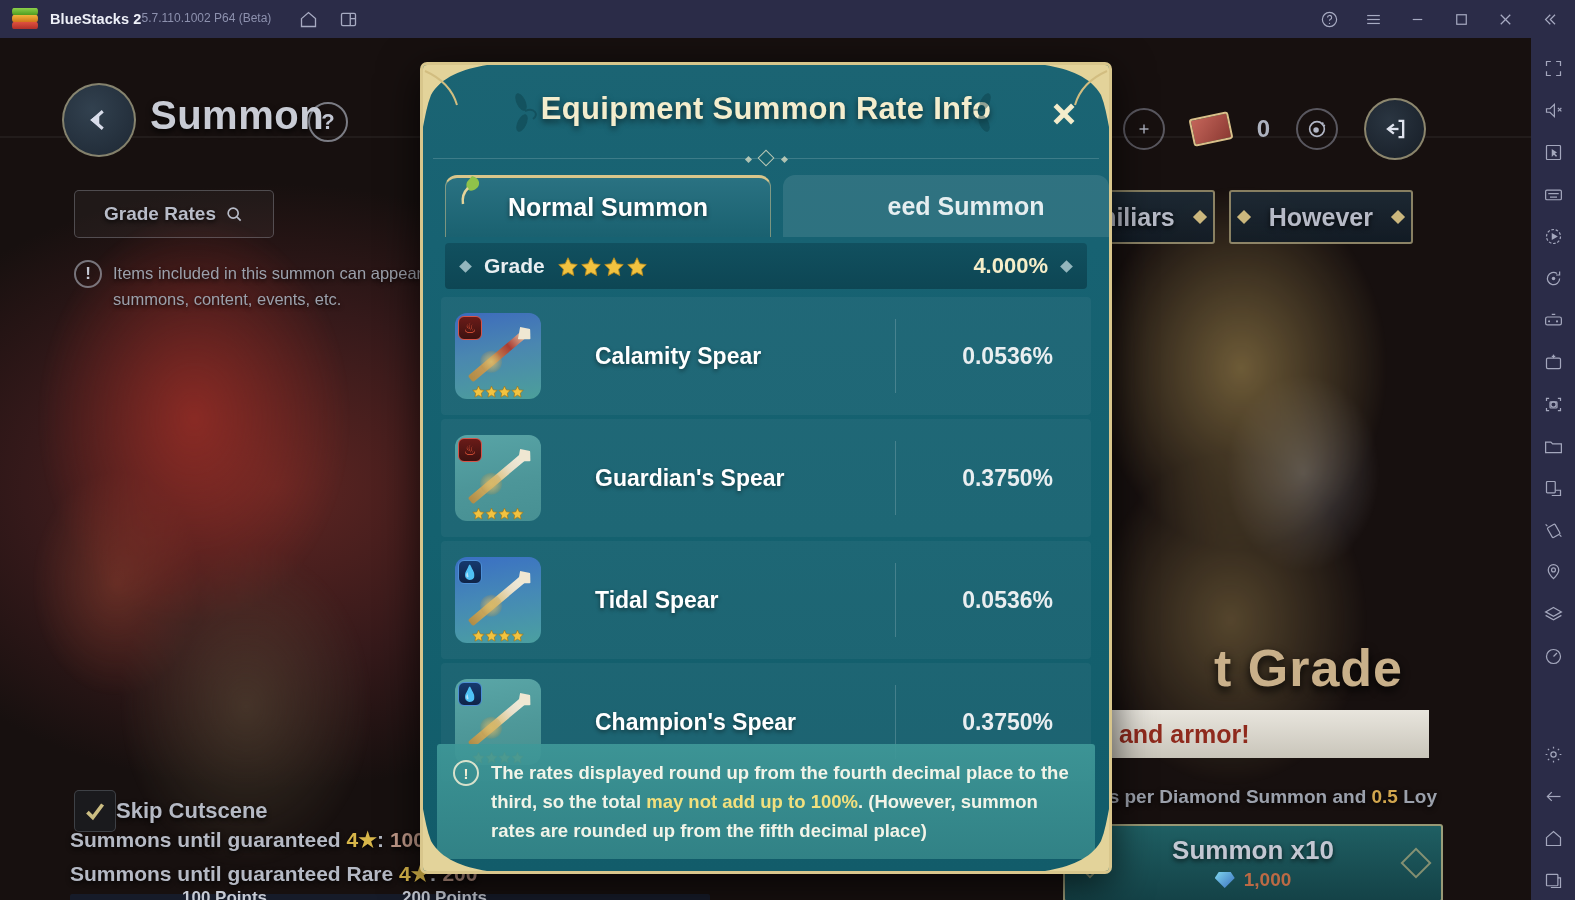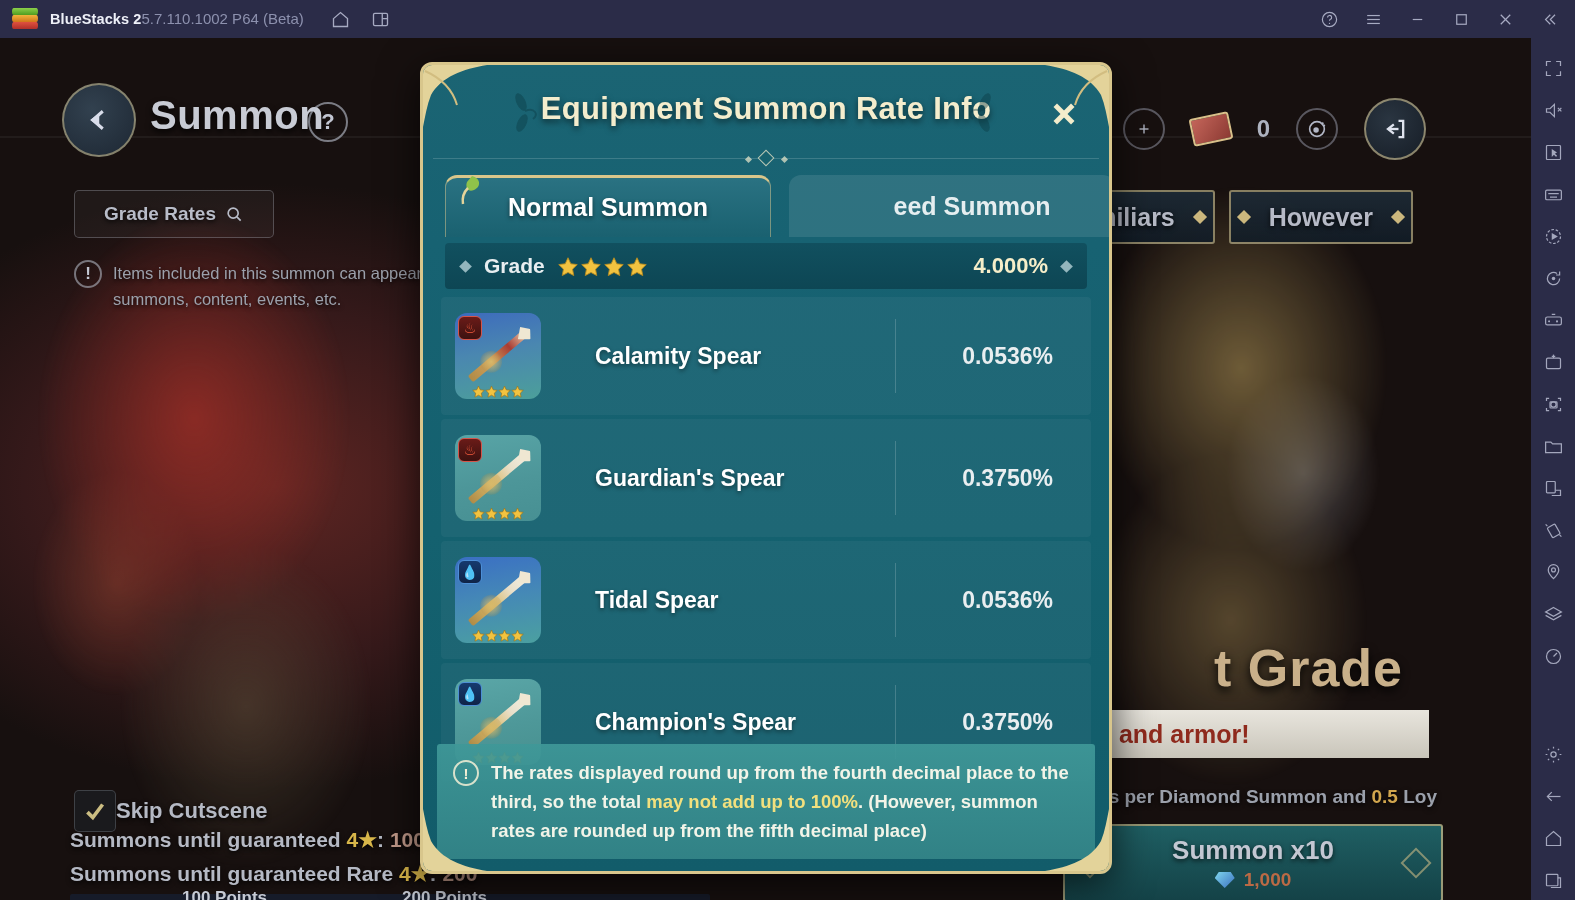--- a/index.html
+++ b/index.html
@@ -15,21 +15,21 @@
     position:absolute; top:0; left:0; width:1575px; height:38px;
     background:#2b2c48; display:flex; align-items:center; z-index:50;
   }
   .bs-logo { width:26px; height:22px; margin-left:12px; position:relative; }
   .bs-logo i { position:absolute; left:0; width:26px; height:7px; border-radius:2px/4px; display:block; }
   .bs-logo i:nth-child(1){ top:0; background:linear-gradient(180deg,#8cd04a,#4f9c20); }
   .bs-logo i:nth-child(2){ top:7px; background:linear-gradient(180deg,#f0b43c,#d1761a); }
   .bs-logo i:nth-child(3){ top:14px; background:linear-gradient(180deg,#e0513f,#b1302a); }
   .bs-title-group { margin-left:12px; display:flex; flex-direction:row; justify-content:center; }
   .bs-name { color:#eef0f8; font-size:14.5px; font-weight:bold; letter-spacing:.1px; line-height:16px; }
-  .bs-ver { color:#8d91ae; font-size:15px; line-height:13px; margin-top:1px; }
+  .bs-ver { color:#8d91ae; font-size:12px; line-height:13px; margin-top:1px; }
   .tb-icons { display:flex; align-items:center; margin-left:26px; gap:18px; }
   .tb-ic { width:22px; height:22px; opacity:.82; cursor:pointer; display:flex; align-items:center; justify-content:center; }
   .tb-ic svg { stroke:#c3c7dd; fill:none; stroke-width:1.5; }
   .tb-right { margin-left:auto; display:flex; align-items:center; gap:24px; padding-right:16px; }
   .tb-right .tb-ic { width:20px; height:20px; }
 
   
   #sidebar {
     position:absolute; top:38px; right:0; width:44px; height:862px;
     background:#2b2c48; z-index:45;
@@ -196,21 +196,21 @@
   .bg-85100 {
     position:absolute; left:668px; top:62px; font-size:34px; font-weight:bold;
     color:rgba(150,200,210,.22);
   }
 
   
   #modal {
     position:absolute; left:420px; top:62px; width:692px; height:812px; z-index:30;
     background:linear-gradient(180deg,#1b6473 0%, #176272 22%, #14616f 58%, #125c6a 100%);
     border:3px solid #d8c68c;
-    border-radius:12px;
+    border-radius:7px;
     box-shadow:0 10px 40px rgba(0,0,0,.7);
     overflow:hidden;
   }
   .mcorner { position:absolute; width:72px; height:64px; pointer-events:none; z-index:4; }
   .mcorner svg { width:100%; height:100%; }
   .mc-tl { left:0; top:0; }
   .mc-tr { right:0; top:0; transform:scaleX(-1); }
   .mc-bl { left:0; bottom:0; transform:scaleY(-1); }
   .mc-br { right:0; bottom:0; transform:scale(-1,-1); }
 
@@ -244,21 +244,21 @@
   .m-tabs { position:relative; height:68px; padding:0 22px; display:flex; align-items:flex-end; }
   .m-tab {
     height:62px; flex:0 0 326px; display:flex; align-items:center; justify-content:center;
     border-radius:12px 12px 0 0; cursor:pointer; position:relative;
   }
   .m-tab.active {
     background:linear-gradient(180deg,#2a7282,#1a6170);
     border-top:3px solid #d9c68b; border-left:1px solid rgba(217,198,139,.5); border-right:1px solid rgba(217,198,139,.5);
   }
   .m-tab.active span { color:#ffffff; font-size:25px; font-weight:bold; text-shadow:0 2px 4px rgba(0,0,0,.5); }
-  .m-tab.inactive { background:rgba(255,255,255,.10); margin-left:18px;padding-left:40px; }
+  .m-tab.inactive { background:rgba(255,255,255,.10); margin-left:12px;padding-left:40px; }
   .m-tab.inactive span { color:rgba(255,255,255,.88); font-size:25px; font-weight:bold; }
   .leaf { position:absolute; left:10px; top:-4px; width:30px; height:34px; }
   .leaf svg { width:100%; height:100%; }
 
   
   .grade-bar {
     margin:6px 22px 0; height:46px; border-radius:4px;
     background:linear-gradient(180deg,#11505f,#0d4654);
     display:flex; align-items:center; padding:0 16px;
   }

